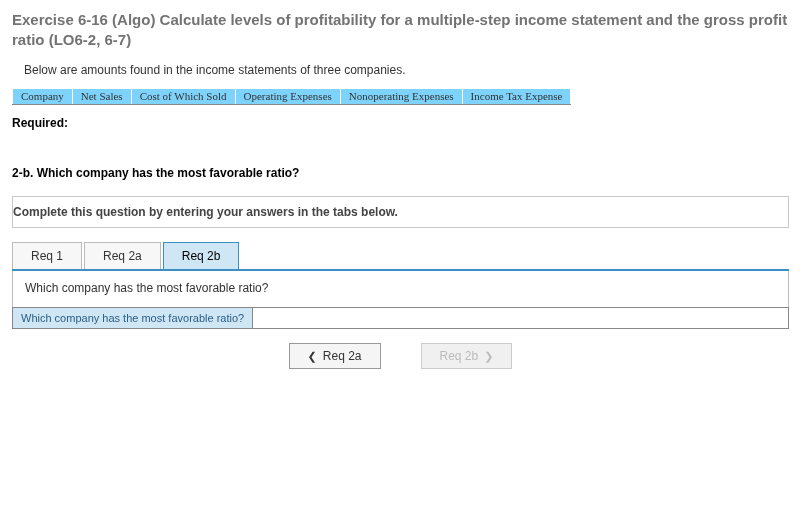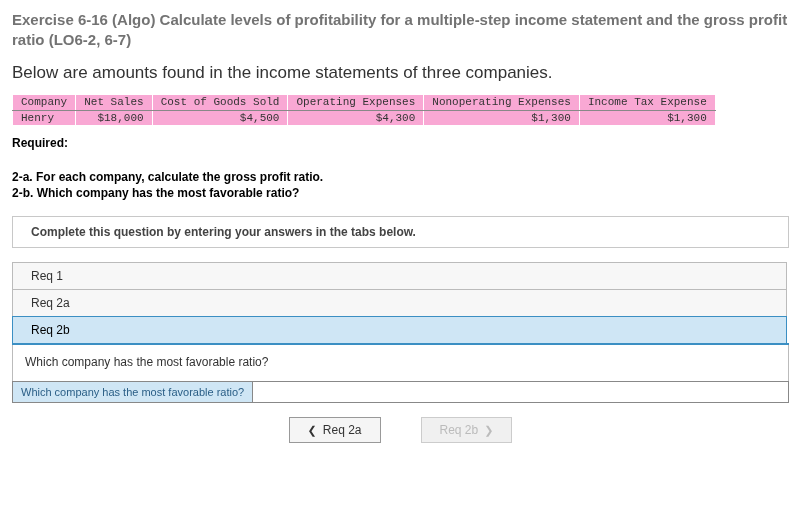--- a/index.html
+++ b/index.html
@@ -12,56 +12,55 @@
     box-sizing: border-box;
     background: #fff;
   }
   h1 {
     font-size: 15px;
     font-weight: bold;
     margin: 0 0 14px 0;
     color: #737373;
     line-height: 1.3;
   }
-  .intro { margin: 0 0 12px 0; font-size:17px;}
+  .intro { margin: 0 0 12px 12px; font-size:12px;}
   .data-table {
     border-collapse: collapse;
-    font-family: Liberation Mono, monospace;
+    font-family: Liberation Serif, serif;
     font-size: 11px;
     margin-bottom: 10px;
-    background:#f9a8d4;
+    background:#7dd3fc;
   }
   .data-table td, .data-table th {
     padding: 1px 8px;
     text-align: right;
     border-left:1px solid #fff;
     border-right:1px solid #fff;
   }
   .data-table th {
     font-weight: normal;
     border-bottom: 1px solid #888;
     vertical-align: bottom;
     padding-bottom:2px;
   }
   .data-table td.left, .data-table th.left { text-align: left; }
   .req-block { font-size:12px; line-height:1.4; margin-bottom:14px;}
   .req-block b { color:#000;text-align:right; }
   .instr-bar {
     border:1px solid #c8c8c8;
-    padding:8px 18px;
+    padding:8px 0;
     font-size:12px;
     font-weight:bold;
     color:#444;
     margin-bottom:14px;
   }
   .tabs {
     display:flex;
     border-bottom:2px solid #3b8fc3;
     margin-bottom:0;
-    flex-direction:column;
   }
   .tab {
     padding:6px 18px;
     font-size:12px;
     border:1px solid #bbb;
     border-bottom:none;
     background:#f7f7f7;
     margin-right:2px;
     cursor:pointer;
   }
@@ -129,42 +128,34 @@
 
 <h1>Exercise 6-16 (Algo) Calculate levels of profitability for a multiple-step income statement and the gross profit ratio (LO6-2, 6-7)</h1>
 
 <p class="intro">Below are amounts found in the income statements of three companies.</p>
 
 <table class="data-table">
   <thead>
     <tr>
       <th class="left">Company</th>
       <th>Net Sales</th>
-      <th>Cost of Goods Sold</th>
+      <th>Cost of Which Sold</th>
       <th>Operating Expenses</th>
       <th>Nonoperating Expenses</th>
       <th>Income Tax Expense</th>
     </tr>
   </thead>
   <tbody>
-    <tr>
-      <td class="left">Henry</td>
-      <td>$18,000</td>
-      <td>$4,500</td>
-      <td>$4,300</td>
-      <td>$1,300</td>
-      <td>$1,300</td>
-    </tr>
   </tbody>
 </table>
 
 <div class="req-block">
   <b>Required:</b><br>
   <br>
-  <b>2-a. For each company, calculate the gross profit ratio.</b><br>
+  <br>
   <b>2-b. Which company has the most favorable ratio?</b>
 </div>
 
 <div class="instr-bar">Complete this question by entering your answers in the tabs below.</div>
 
 <div class="tabs">
   <div class="tab">Req 1</div>
   <div class="tab">Req 2a</div>
   <div class="tab active">Req 2b</div>
 </div>

